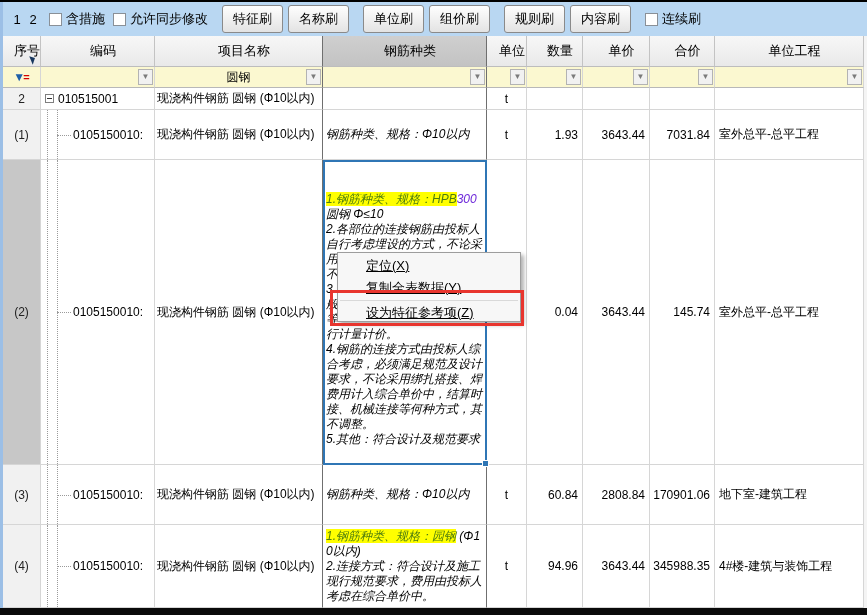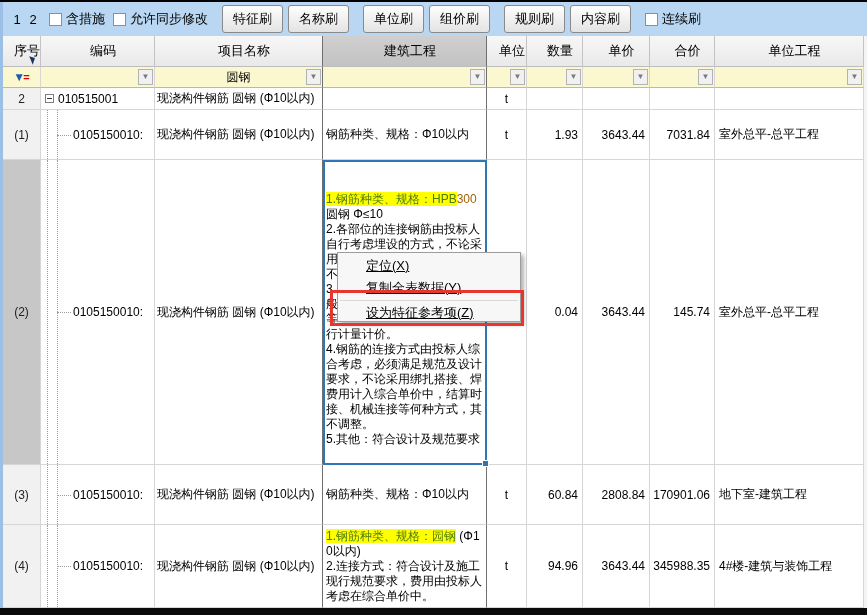--- a/index.html
+++ b/index.html
@@ -50,23 +50,23 @@
   .seqsel{background:#c7c7c7;}
   .codec{display:flex;align-items:center;}
   .namec{display:flex;align-items:center;padding-left:2px;white-space:nowrap;}
   .unitc{display:flex;align-items:center;justify-content:center;}
   .numc{display:flex;align-items:center;justify-content:flex-end;padding-right:4px;}
   .pricec{font-weight:normal;}
   .projc{display:flex;align-items:center;padding-left:4px;white-space:nowrap;}
   .featc{padding-left:3px;}
   .featmid{display:flex;align-items:center;white-space:nowrap;}
   .featv{display:flex;flex-direction:column;justify-content:center;}
-  .fline{line-height:15px;white-space:nowrap;}
+  .fline{line-height:15px;white-space:nowrap;font-style:italic;}
   .hl{background:#ffff00;color:#4d7c0f;}
-  .red{color:#a16207;}
+  .red{color:#6d28d9;}
   
   .trunk{position:absolute;left:6px;top:0;bottom:0;border-left:1px dotted #9a9a9a;}
   .trunk2{position:absolute;left:16px;top:0;bottom:0;border-left:1px dotted #9a9a9a;}
   .branch{position:absolute;left:16px;top:50%;width:14px;border-top:1px dotted #9a9a9a;}
   .codetext{margin-left:32px;white-space:nowrap;}
   .expbox{position:relative;width:9px;height:9px;border:1px solid #7f7f7f;background:#fff;
           margin-left:4px;margin-right:4px;flex:0 0 auto;}
   .expbox::after{content:"";position:absolute;left:1px;right:1px;top:3px;border-top:1px solid #333;}
   
   #selcell{position:absolute;left:320px;top:124px;width:166px;height:306px;
@@ -114,21 +114,21 @@
 
   <div id="tbl">
 
     <div class="row hrow">
       <div class="c w0">
         <span>序号</span>
         <span class="sorticon"></span>
       </div>
       <div class="c w1">编码</div>
       <div class="c w2 dkr">项目名称</div>
-      <div class="c w3 dkr hsel">建筑工程</div>
+      <div class="c w3 dkr hsel">钢筋种类</div>
       <div class="c w4">单位</div>
       <div class="c w5">数量</div>
       <div class="c w6">单价</div>
       <div class="c w7">合价</div>
       <div class="c w8">单位工程</div>
     </div>
 
     <div class="row frow">
       <div class="c w0">
         <span class="funnel">▼</span>

